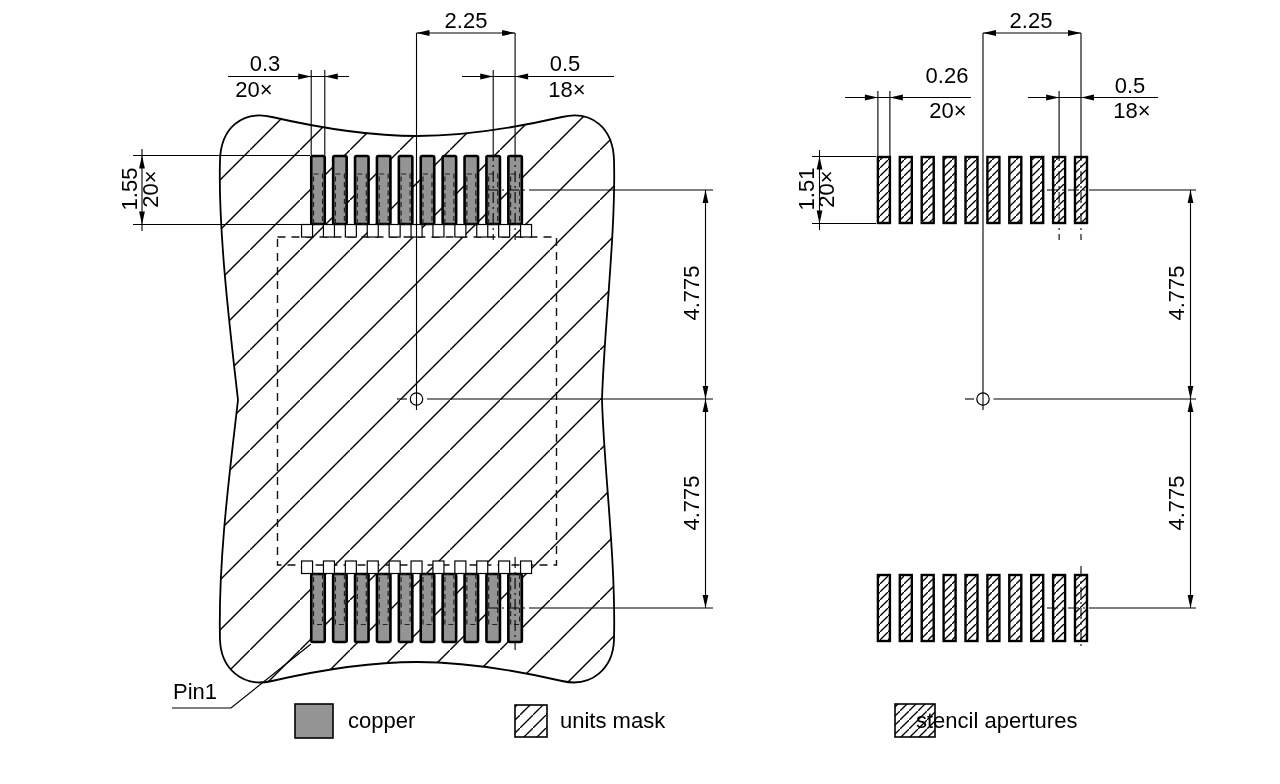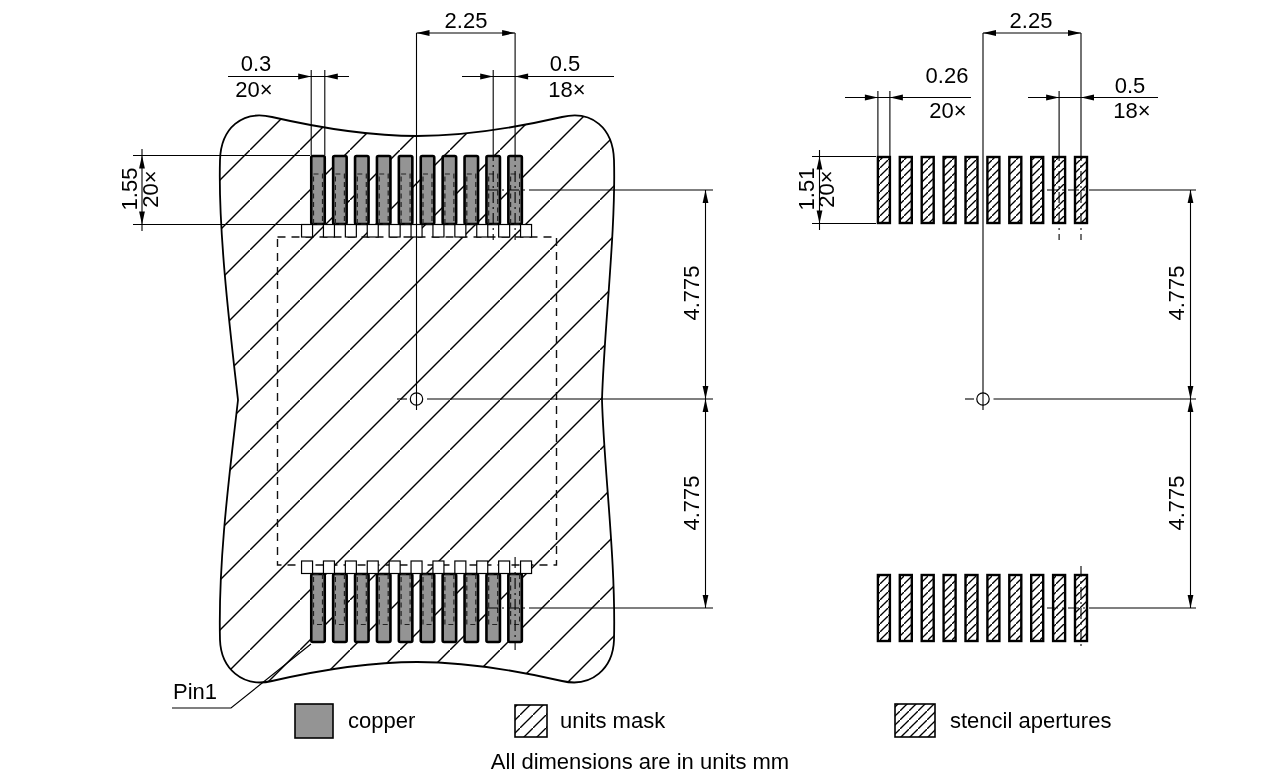--- a/index.html
+++ b/index.html
@@ -234,21 +234,21 @@
     </g>
 
     <polyline points="172,708 231,708 311,644" fill="none" stroke="#000" stroke-width="1.2"></polyline>
 
     <rect x="295" y="704" width="38" height="34" stroke="#000" stroke-width="1.6" fill="#949494"></rect>
     <rect x="515" y="705" width="32" height="32" fill="url(#hsm)" stroke="#000" stroke-width="1.6"></rect>
     <rect x="895" y="704" width="40" height="33" fill="url(#hst)" stroke="#000" stroke-width="1.6"></rect>
   </svg>
 
   <div class="t" style="left:466px;top:21px">2.25</div>
-  <div class="t" style="left:256px;top:64px">0.3</div>
+  <div class="t" style="left:265px;top:64px">0.3</div>
   <div class="t" style="left:254px;top:90px">20×</div>
   <div class="t" style="left:565px;top:64px">0.5</div>
   <div class="t" style="left:567px;top:90px">18×</div>
   <div class="t rot" style="left:130px;top:189px">1.55</div>
   <div class="t rot" style="left:151px;top:189px">20×</div>
   <div class="t rot" style="left:692px;top:293px">4.775</div>
   <div class="t rot" style="left:692px;top:503px">4.775</div>
   <div class="t" style="left:195px;top:692px">Pin1</div>
 
   <div class="t" style="left:1031px;top:21px">2.25</div>
@@ -256,15 +256,14 @@
   <div class="t" style="left:948px;top:111px">20×</div>
   <div class="t" style="left:1130px;top:86px">0.5</div>
   <div class="t" style="left:1132px;top:111px">18×</div>
   <div class="t rot" style="left:807px;top:189px">1.51</div>
   <div class="t rot" style="left:827px;top:189px">20×</div>
   <div class="t rot" style="left:1177px;top:293px">4.775</div>
   <div class="t rot" style="left:1177px;top:503px">4.775</div>
 
   <div class="t la" style="left:348px;top:721px">copper</div>
   <div class="t la" style="left:560px;top:721px">units mask</div>
-  <div class="t la" style="left:950px;top:721px">stencil apertures</div>
-  <div class="t" style="left:640px;top:762px">All dimensions are in units mm</div>
+  <div class="t la" style="left:916px;top:721px">stencil apertures</div>
 </div>
 
 </body></html>

